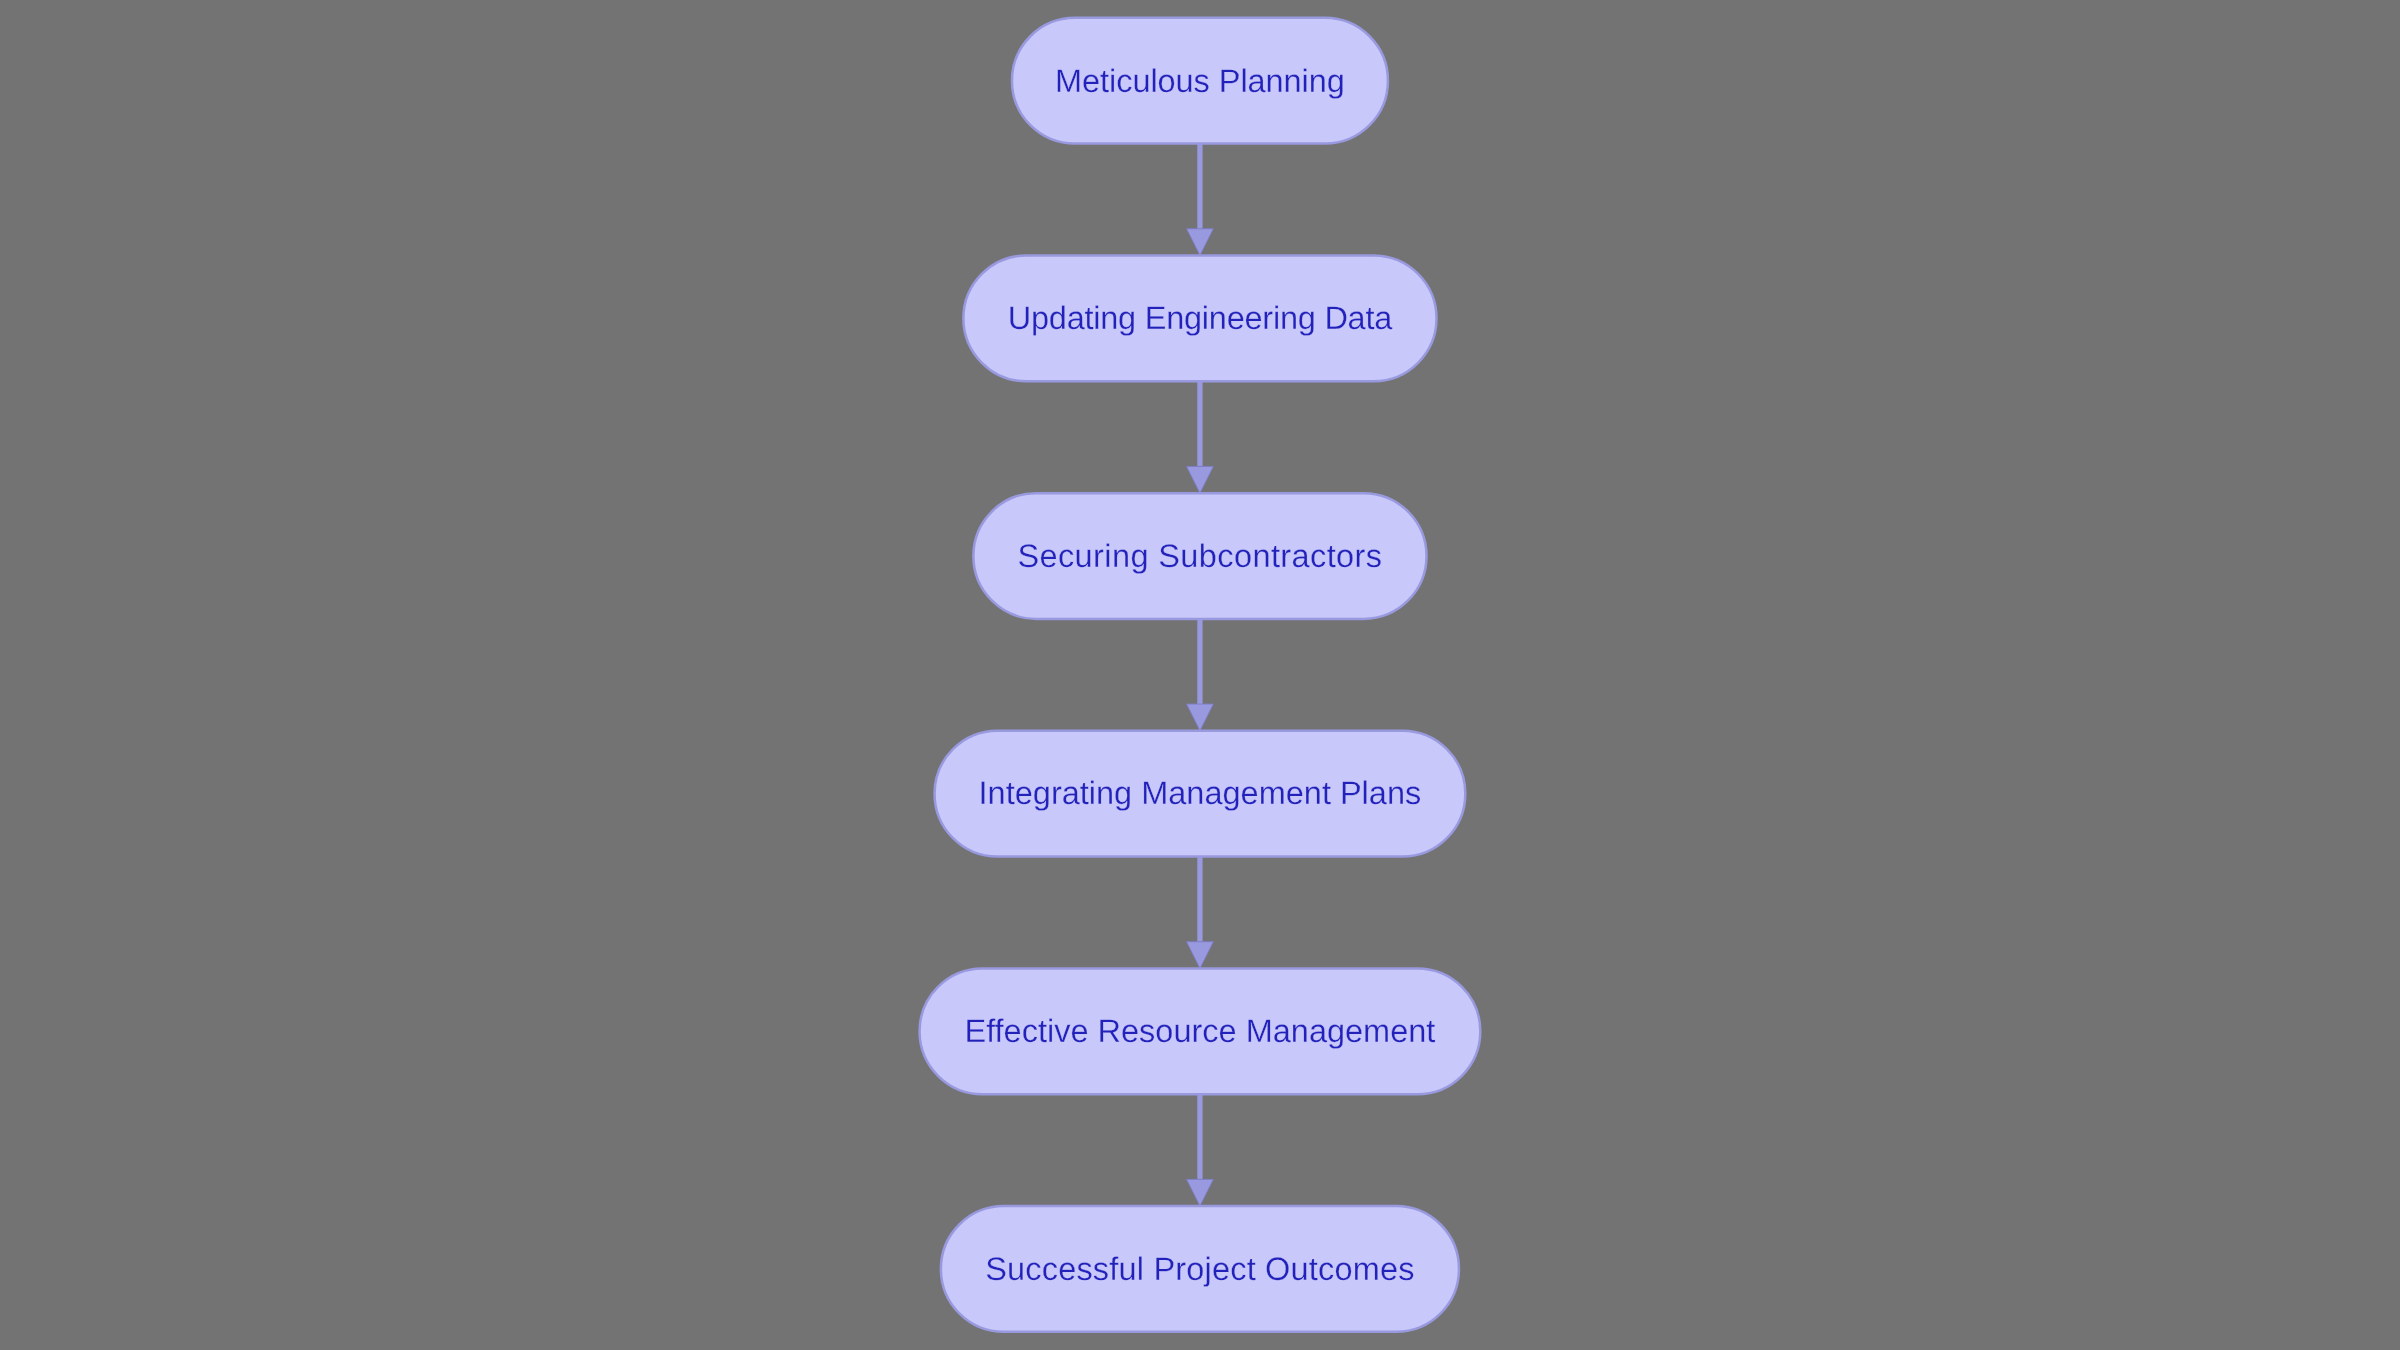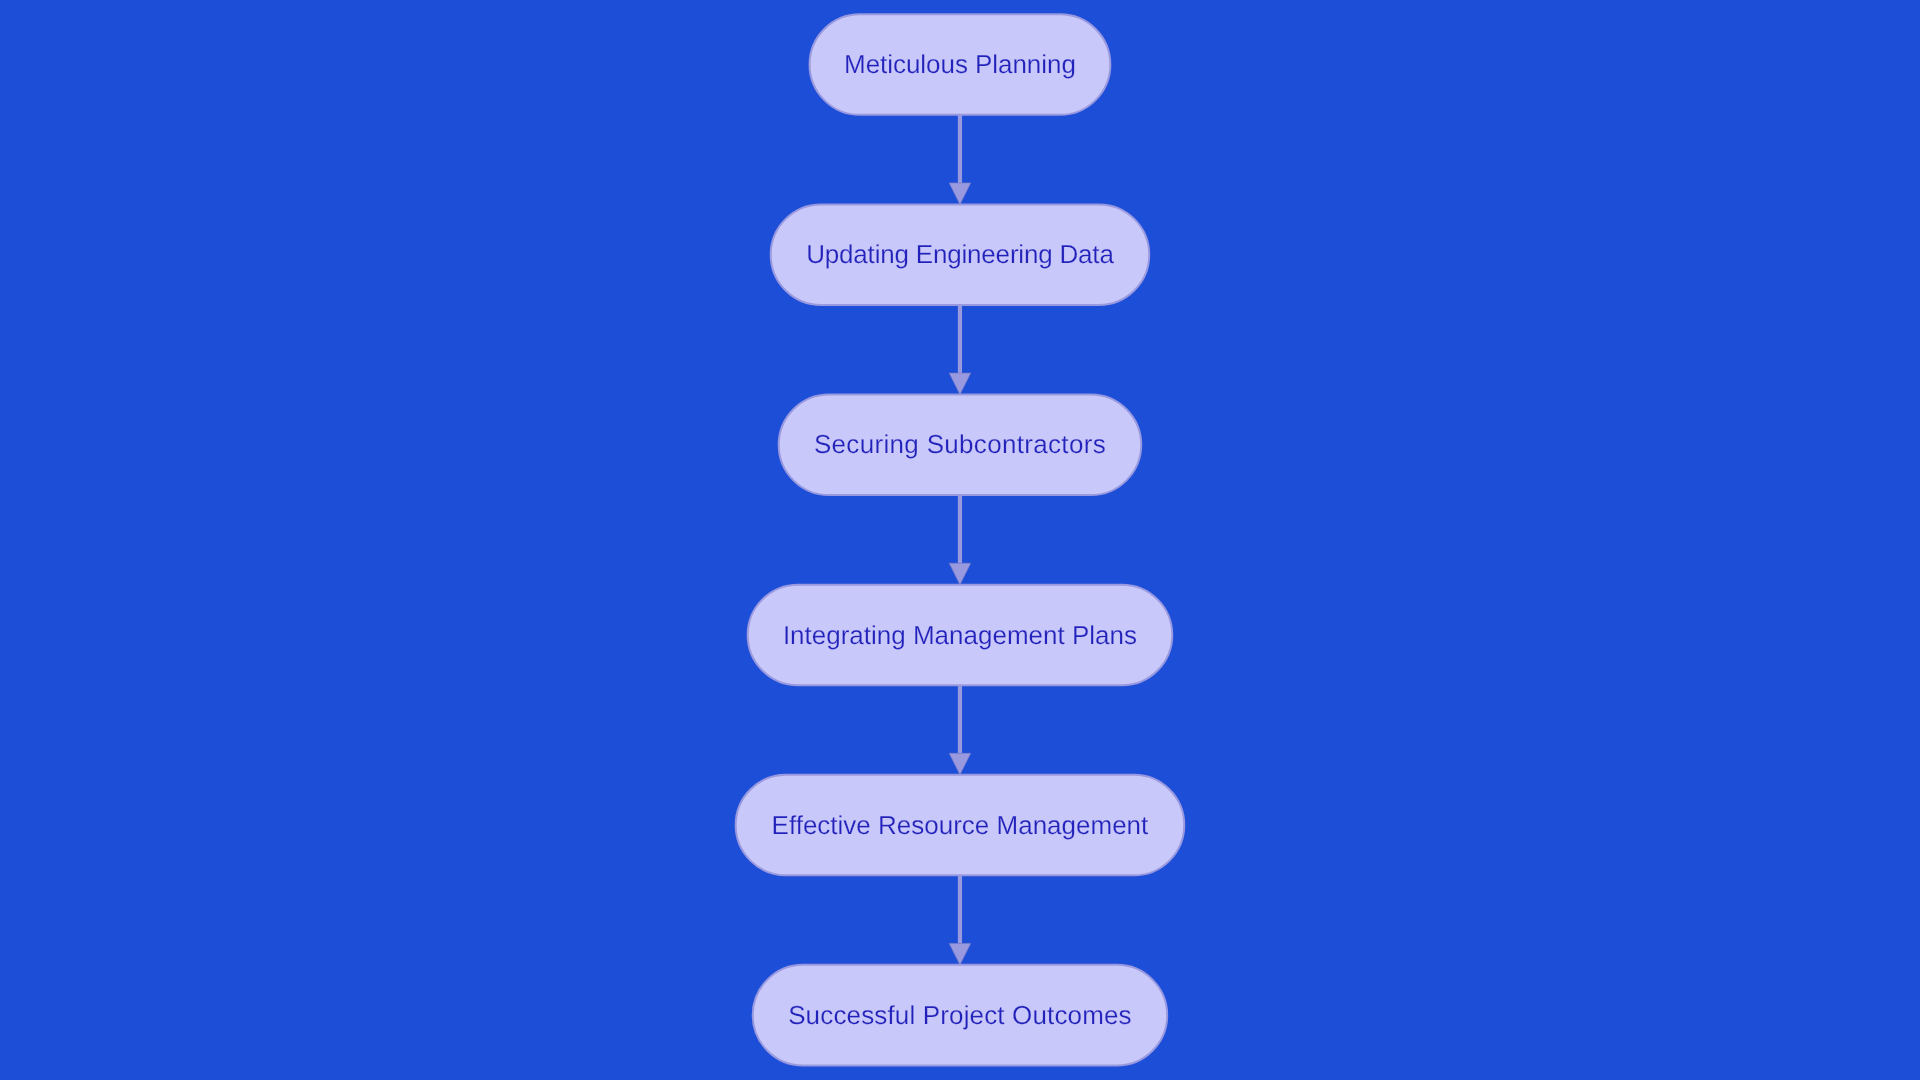--- a/index.html
+++ b/index.html
@@ -51,21 +51,21 @@
     dominant-baseline: middle;
     white-space: pre;
     -webkit-font-smoothing: antialiased;
     text-rendering: geometricPrecision;
     will-change: opacity;
   }
 </style>
 </head>
 <body>
 
-<div id="chart-root" style="background: #1d4ed8;">
+<div id="chart-root" style="background: #737373;">
   <svg id="flow-svg" width="1920" height="1080" viewBox="0 0 1920 1080">
 
     <g id="edge-layer">
       <g>
         <path class="edge-line" stroke="#9999e0" stroke-width="4.2" d="M 959.95 114.86999999999999 L 959.95 182.98999999999998"></path>
         <path class="arrow-head" fill="#9999e0" stroke="#7d7dc9" d="M 949.25 182.98999999999998 L 970.6500000000001 182.98999999999998 L 959.95 204.39 Z"></path>
       </g>
       <g>
         <path class="edge-line" stroke="#9999e0" stroke-width="4.2" d="M 959.95 304.99 L 959.95 373.11"></path>
         <path class="arrow-head" fill="#9999e0" stroke="#7d7dc9" d="M 949.25 373.11 L 970.6500000000001 373.11 L 959.95 394.51 Z"></path>

